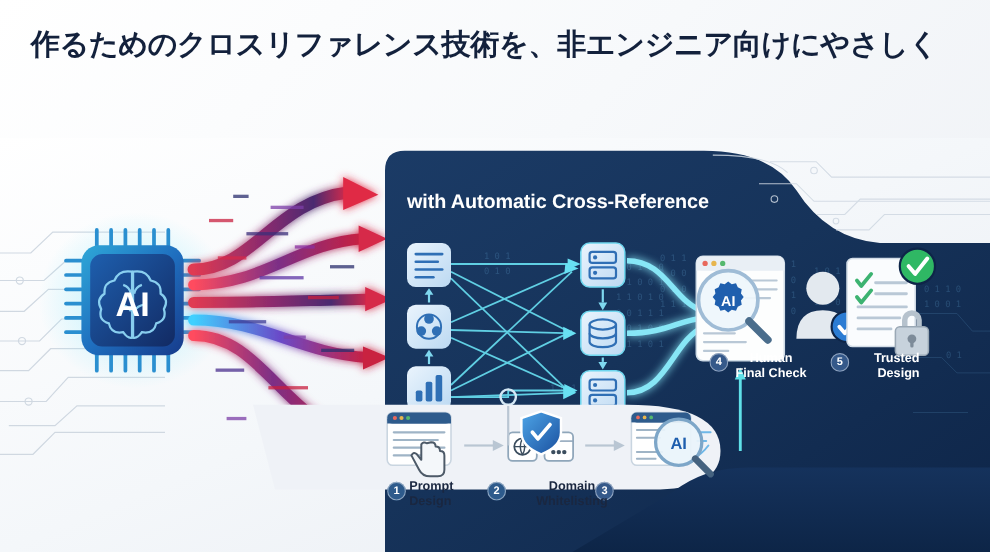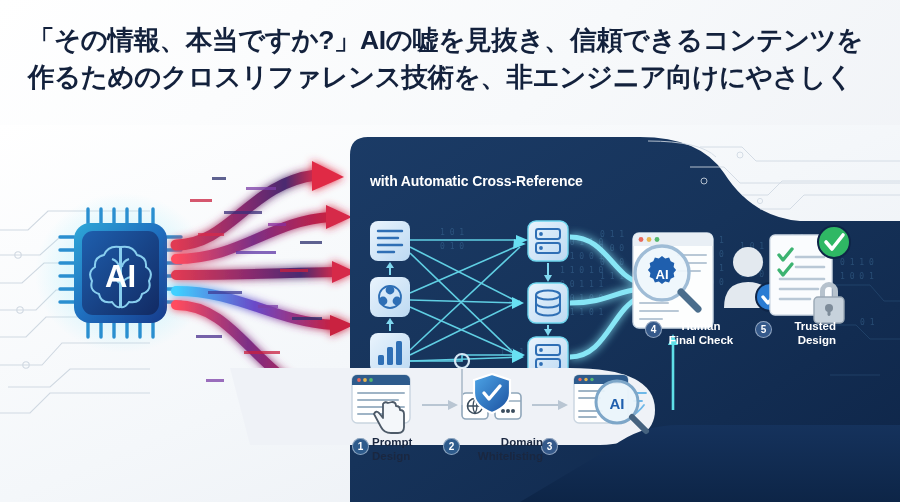--- a/index.html
+++ b/index.html
@@ -24,42 +24,41 @@
   .illus{position:absolute;left:0;top:125px;width:900px;height:377px;overflow:hidden;}
   .illus svg{position:absolute;left:0;top:0;}
 
   
   .ovl{position:absolute;z-index:30;}
   .banner-title{
     left:366px;top:18px;font-size:16.5px;font-weight:bold;color:#1e2b44;
     letter-spacing:-0.1px;
   }
   .banner-sub{
-    left:370px;top:48px;font-size:14px;font-weight:bold;color:#ffffff;
+    left:370px;top:48px;font-size:18px;font-weight:bold;color:#ffffff;
     letter-spacing:-0.1px;
   }
   .steplabel{font-size:11.5px;font-weight:bold;line-height:1.22;text-align:center;}
   .steplabel.dark{color:#1a2740;}
   .steplabel.light{color:#ffffff;}
   .badge{
     position:absolute;width:17px;height:17px;border-radius:50%;
     background:#2e5b8c;color:#fff;font-size:10px;font-weight:bold;
     display:flex;align-items:center;justify-content:center;
     box-shadow:0 0 0 1px rgba(255,255,255,.45) inset;
   }
   .badge.onlight{background:#2e5b8c;}
   .badge.ondark{background:#35598a;}
 </style>
 </head>
 <body>
 
 <div id="stage">
 
   <div class="headline">
-    <div>「その情報、本当ですか?」AIの嘘を見抜き、信頼できるコンテンツを</div>
     <div>作るためのクロスリファレンス技術を、非エンジニア向けにやさしく</div>
   </div>
 
   <div class="illus">
 
     <svg width="900" height="377" viewBox="0 0 900 377">
       <defs>
         <linearGradient id="gBg" x1="0" y1="0" x2="1" y2="1">
           <stop offset="0" stop-color="#ffffff"></stop>
           <stop offset="0.5" stop-color="#f4f7fa"></stop>
@@ -524,21 +523,21 @@
 
     <div class="ovl banner-sub">with Automatic Cross-Reference</div>
 
     <div class="badge onlight" style="left:352px;top:313px;">1</div>
     <div class="ovl steplabel dark" style="left:372px;top:310px;width:62px;text-align:left;">
       <div>Prompt</div>
       <div>Design</div>
     </div>
 
     <div class="badge onlight" style="left:443px;top:313px;">2</div>
-    <div class="ovl steplabel dark" style="left:463px;top:310px;width:80px;text-align:right;">
+    <div class="ovl steplabel dark" style="left:480px;top:310px;width:80px;text-align:center;">
       <div>Domain</div>
       <div>Whitelisting</div>
     </div>
 
     <div class="badge ondark" style="left:541px;top:313px;">3</div>
 
     <div class="badge ondark" style="left:645px;top:196px;">4</div>
     <div class="ovl steplabel light" style="left:664px;top:194px;width:74px;">
       <div>Human</div>
       <div>Final Check</div>

